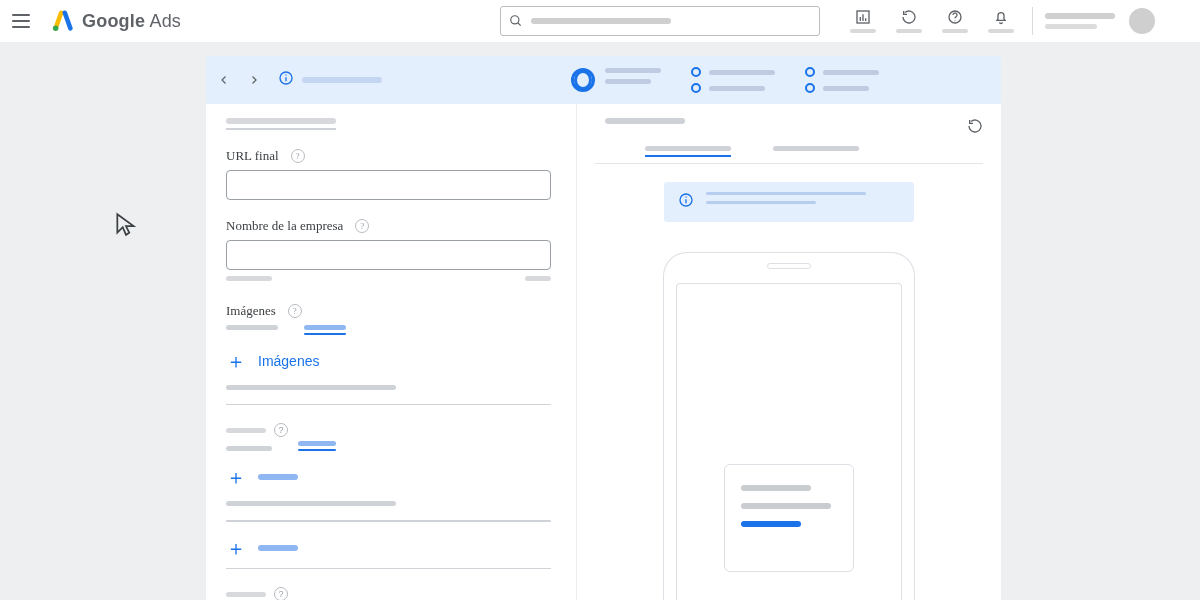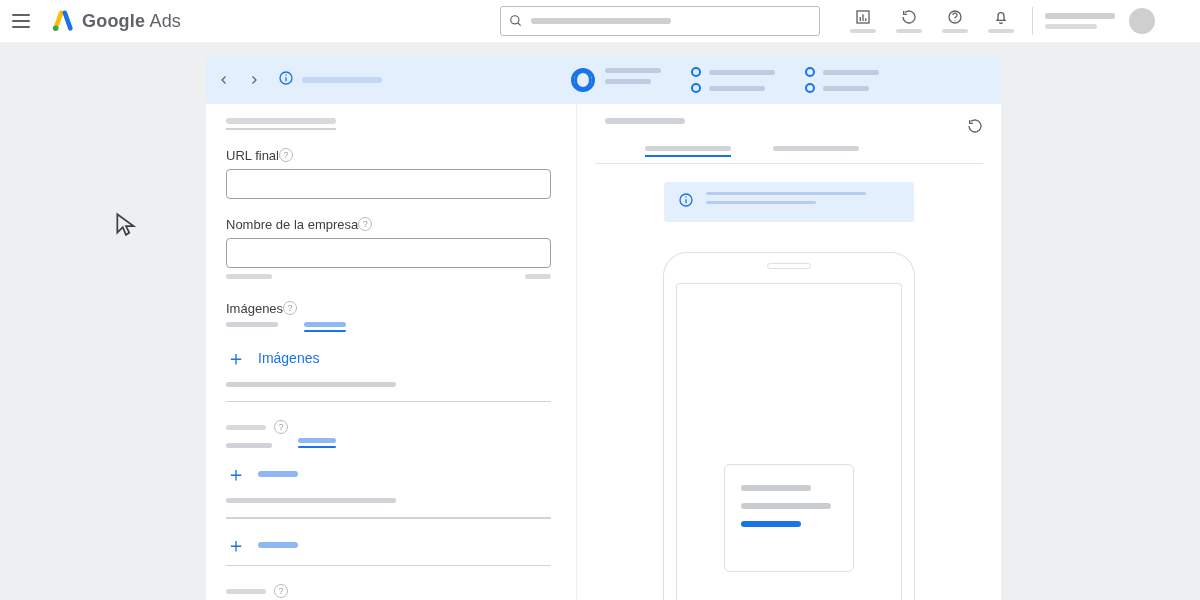--- a/index.html
+++ b/index.html
@@ -44,21 +44,21 @@
   .step.active .line { width:56px;}
 
   
   .form-col { position:absolute; left:206px; top:104px; width:370px; bottom:0; background:#fff; padding:14px 20px 40px 20px; overflow:hidden;}
   .preview-col { position:absolute; left:576px; top:104px; width:425px; bottom:0; background:#fff; border-left:1px solid #eceef1;}
 
   
   .skel { background:#d7d9dc; border-radius:3px;}
   .form-col .sec-sk1 { width:110px; height:6px; margin-bottom:4px;}
   .form-col .sec-sk1b { width:110px; height:1.5px; background:#cfd2d6;}
-  .field-label { font-size:13px; color:#3c4043; margin-top:18px; display:flex; align-items:center; gap:0;}
+  .field-label { font-size:13px; color:#3c4043; margin-top:18px; display:flex; align-items:center; gap:12px;font-family:Liberation Serif, serif;}
   .help-q { width:14px; height:14px; border:1.3px solid #b7bbc0; color:#9aa0a6; border-radius:50%; font-size:9px; display:inline-flex; align-items:center; justify-content:center;}
   .input { width:325px; height:30px; border:1px solid #9aa0a6; border-radius:4px; margin-top:6px; background:#fff;}
   .sub-row { display:flex; justify-content:space-between; width:325px; margin-top:6px;}
   .sub-row .skel{ height:5px;}
 
   .tabs-under { display:flex; gap:26px; margin-top:6px; align-items:flex-end;}
   .tabs-under .t { display:flex; flex-direction:column; gap:3px;}
   .tabs-under .t .bar{ height:5px; border-radius:3px;}
   .tabs-under .t .ul{ height:2px; border-radius:1px;}
   .tabs-under .t.gray .bar{ width:52px; background:#cfd2d6;}

